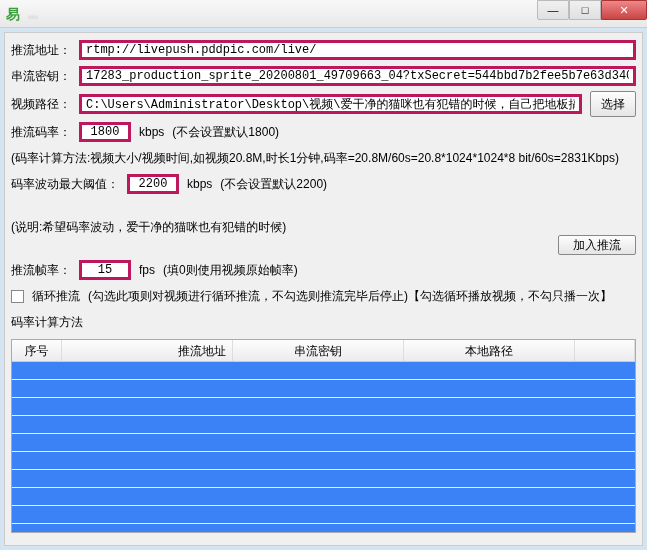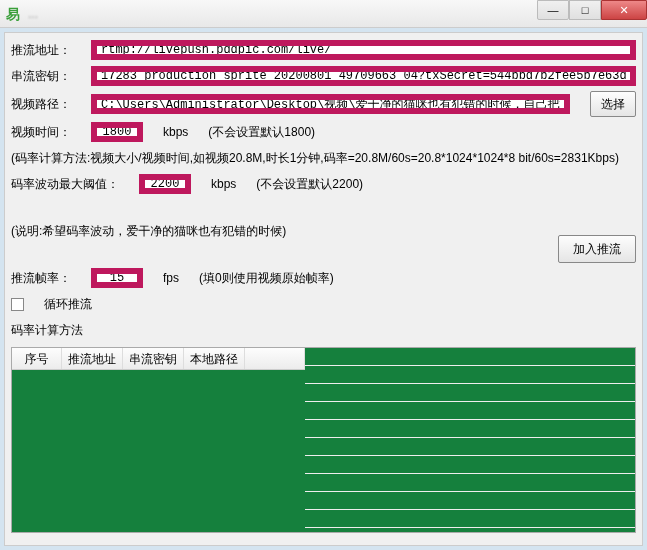--- a/index.html
+++ b/index.html
@@ -48,27 +48,27 @@
       margin: 4px;
       border: 1px solid #ccc;
       padding: 6px;
       height: calc(100% - 36px);
       display: flex;
       flex-direction: column;
     }
     .row {
       display: flex;
       align-items: center;
-      gap: 20px;
+      gap: 8px;
       margin-bottom: 4px;
       min-height: 22px;
     }
     .label { white-space: nowrap; }
     .input {
-      border: 6px solid #be185d;
+      border: 3px solid #be185d;
       background: #fff;
       height: 20px;
       padding: 1px 4px;
       font-family: "Courier New", monospace;
       font-size: 12px;
       flex: 1;
       overflow: hidden;
       white-space: nowrap;
     }
     .input-small { width: 52px; flex: none; text-align: center; }
@@ -78,36 +78,36 @@
       height: 22px;
       padding: 12px 10px;
       display: inline-flex;
       align-items: center;
       justify-content: center;
       cursor: default;
       font-family: "SimSun", sans-serif;
       font-size: 12px;
       border-radius: 2px;
     }
-    .btn-wide { height: 28px; padding: 0 14px; margin-top: 36px; }
+    .btn-wide { height: 20px; padding: 0 14px; margin-top: 36px; }
     .checkbox {
       width: 13px; height: 13px;
       border: 1px solid #888;
       background: #fff;
       display: inline-block;
       vertical-align: middle;
     }
     .table-wrap {
       flex: 1;
       border: 1px solid #aaa;
-      background: #15803d;
+      background: #3b82f6;
       margin-top: 2px;
       overflow: hidden;
       display: flex;
-      flex-direction: row;
+      flex-direction: column;
     }
     .thead {
       display: flex;
       background: linear-gradient(#fdfdfd,#ececec);
       border-bottom: 1px solid #ccc;
       height: 22px;
     }
     .th {
       border-right: 1px solid #ddd;
       padding: 3px 6px;
@@ -155,21 +155,21 @@
     <input class="input" value="17283_production_sprite_20200801_49709663_04?txSecret=544bbd7b2fee5b7e63d340e5f5d9b944&amp;txTime=" style="">
   </div>
 
   <div class="row">
     <span class="label">视频路径：</span>
     <input class="input" value="C:\Users\Administrator\Desktop\视频\爱干净的猫咪也有犯错的时候，自己把地板搞脏了.mp" style="">
     <button class="btn">选择</button>
   </div>
 
   <div class="row">
-    <span class="label">视频时间：</span>
+    <span class="label">推流码率：</span>
     <input class="input input-small" value="1800" style="">
     <span class="label">kbps</span>
     <span class="label">(不会设置默认1800)</span>
   </div>
 
   <div class="row">
     <span class="label">(码率计算方法:视频大小/视频时间,如视频20.8M,时长1分钟,码率=20.8M/60s=20.8*1024*1024*8 bit/60s=2831Kbps)</span>
   </div>
 
   <div class="row">
@@ -187,20 +187,21 @@
   <div class="row">
     <span class="label">推流帧率：</span>
     <input class="input input-small" value="15" style="">
     <span class="label">fps</span>
     <span class="label">(填0则使用视频原始帧率)</span>
   </div>
 
   <div class="row">
     <span class="checkbox"></span>
     <span class="label">循环推流</span>
+    <span class="label">(勾选此项则对视频进行循环推流，不勾选则推流完毕后停止)【勾选循环播放视频，不勾只播一次】</span>
   </div>
 
   <div class="row">
     <span class="label">码率计算方法</span>
   </div>
 
   <div class="table-wrap">
     <div class="thead">
       <div class="th th1">序号</div>
       <div class="th th2">推流地址</div>

